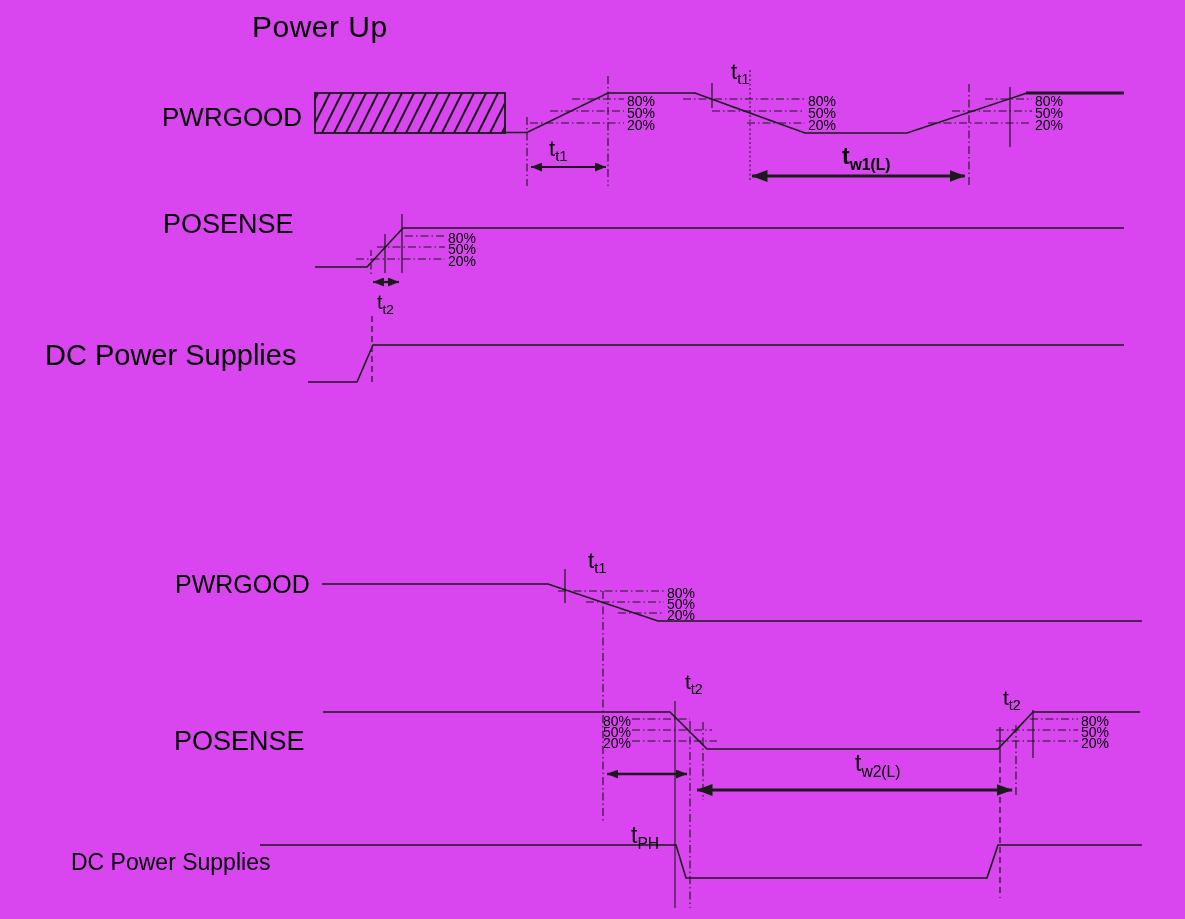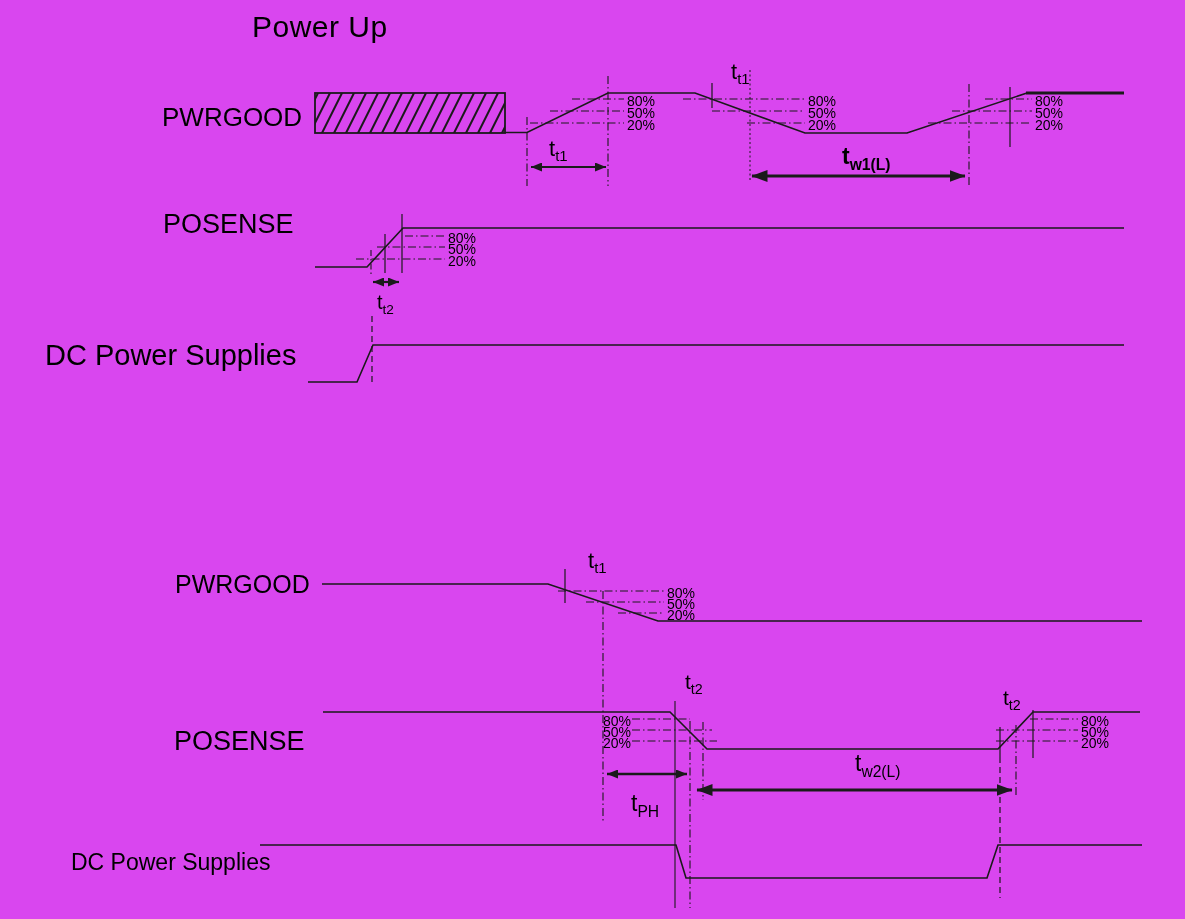--- a/index.html
+++ b/index.html
@@ -141,21 +141,21 @@
   <div class="sig" style="left:71px;top:849px;font-size:23px;">DC Power Supplies</div>
 
 
   <div class="tl" style="left:549px;top:138px;font-size:22px;"><span>t</span><sub>t1</sub></div>
   <div class="tl" style="left:731px;top:61px;font-size:22px;"><span>t</span><sub>t1</sub></div>
   <div class="tl" style="left:842px;top:145px;font-size:23px;font-weight:bold;"><span>t</span><sub>w1(L)</sub></div>
   <div class="tl" style="left:377px;top:292px;font-size:20px;"><span>t</span><sub>t2</sub></div>
 
   <div class="tl" style="left:588px;top:550px;font-size:22px;"><span>t</span><sub>t1</sub></div>
   <div class="tl" style="left:685px;top:671px;font-size:21px;"><span>t</span><sub>t2</sub></div>
-  <div class="tl" style="left:631px;top:792px;font-size:23px;"><span>t</span><sub>PH</sub></div>
+  <div class="tl" style="left:631px;top:824px;font-size:23px;"><span>t</span><sub>PH</sub></div>
   <div class="tl" style="left:855px;top:752px;font-size:23px;"><span>t</span><sub>w2(L)</sub></div>
   <div class="tl" style="left:1003px;top:687px;font-size:21px;"><span>t</span><sub>t2</sub></div>
 
   <div class="pct" style="left:627px;top:94px;">80%</div>
   <div class="pct" style="left:627px;top:106px;">50%</div>
   <div class="pct" style="left:627px;top:118px;">20%</div>
 
   <div class="pct" style="left:808px;top:94px;">80%</div>
   <div class="pct" style="left:808px;top:106px;">50%</div>
   <div class="pct" style="left:808px;top:118px;">20%</div>

